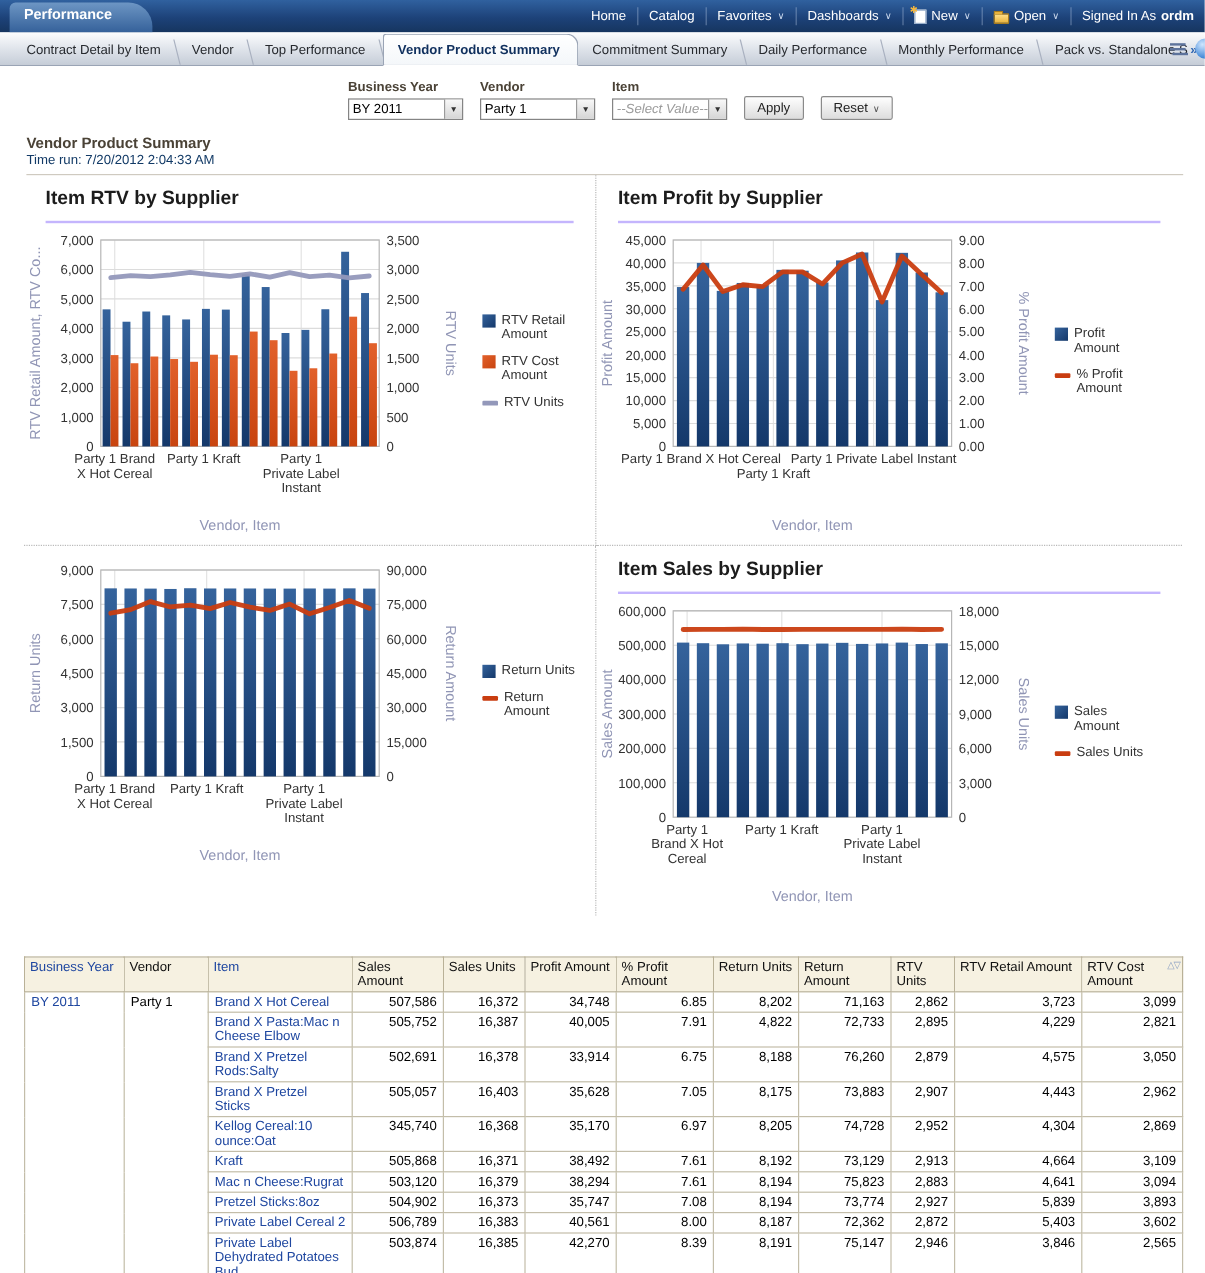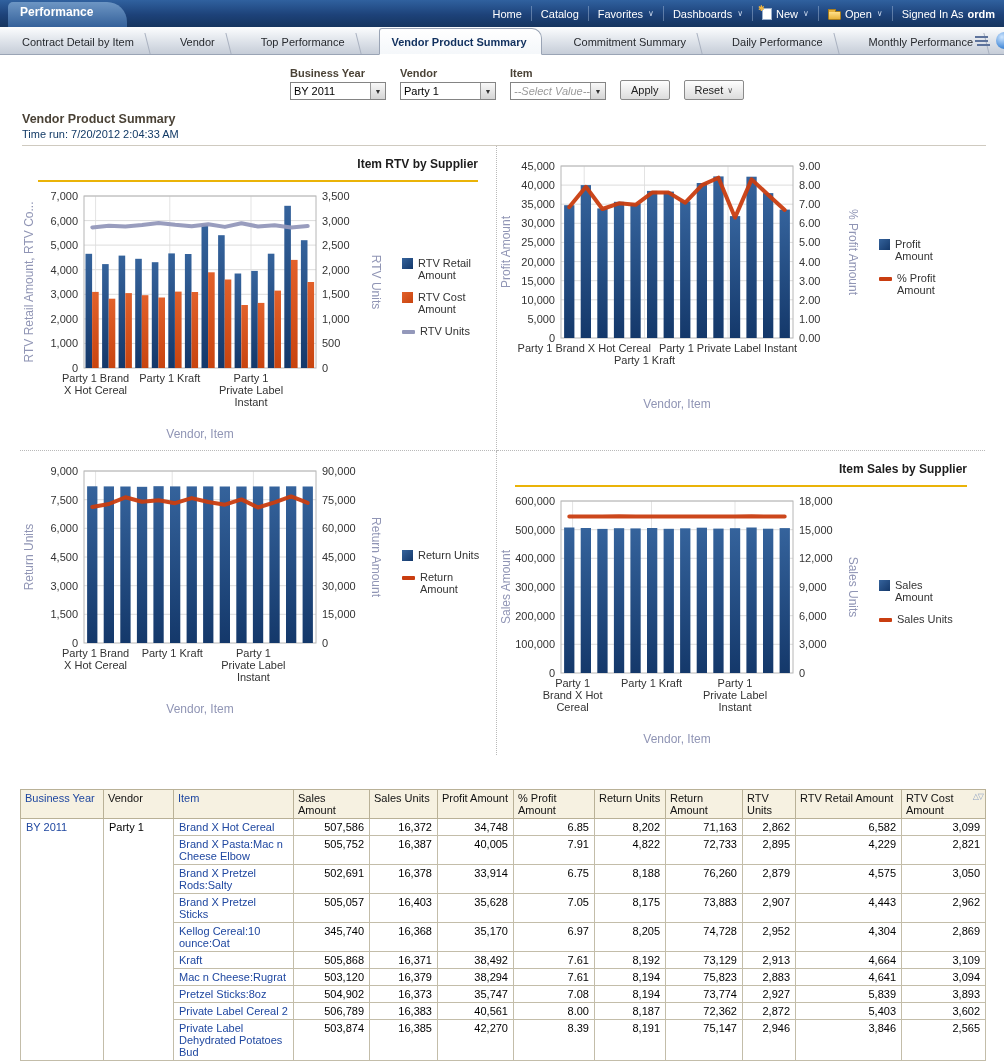--- a/index.html
+++ b/index.html
@@ -20,21 +20,21 @@
   .nav-item:first-child { border-left:none;text-align:center; }
   .nav-item b { font-weight:bold; }
   .caret { font-size:8px; color:#c9d7ec; margin-left:1px; }
   .icon-doc { width:10px; height:12px; background:#fff; border:1px solid #9ab0cc; position:relative; display:inline-block; }
   .icon-doc::after { content:"✱"; color:#f4b73f; font-size:8px; position:absolute; top:-5px; left:-5px; }
   .icon-folder { width:13px; height:9px; background:linear-gradient(#ffe08a,#e8b33c); border:1px solid #a87d1f; border-radius:1px; position:relative; display:inline-block; margin-top:3px; }
   .icon-folder::before { content:""; position:absolute; top:-3px; left:-1px; width:6px; height:2px; background:#e8b33c; border:1px solid #a87d1f; border-bottom:none; border-radius:1px 1px 0 0; }
 
   
   .tabstrip { height:28px; background:linear-gradient(#fcfdfe,#dde2e9 55%,#c6cdd8); border-bottom:1px solid #9aa4b5;
-    display:flex; align-items:flex-end; padding-left:10px; position:relative;gap:20px; }
+    display:flex; align-items:flex-end; padding-left:10px; position:relative; }
   .tab { font-size:11px; color:#26292e; padding:7px 14px 6px 12px; position:relative; cursor:pointer; white-space:nowrap; }
   .tab::after { content:""; position:absolute; top:4px; right:0; bottom:0; width:1px; background:#a8b0bf; transform:skewX(14deg); }
   .tab.active { background:linear-gradient(#ffffff,#f4f7fa); font-weight:bold; color:#10305e;
     border:1px solid #9aa4b5; border-bottom:1px solid #fff; border-radius:3px 10px 0 0; margin-bottom:-1px; }
   .tab.active::after { display:none; }
   .tab .overflow { color:#2f66b1; font-weight:bold; margin-left:2px; }
   .strip-icons { position:absolute; right:0; top:0; bottom:0; display:flex; align-items:center; gap:9px; padding-right:16px; }
   .list-icon { width:13px; height:10px; border-top:2px solid #5d739c; position:relative; cursor:pointer; }
   .list-icon::before { content:""; position:absolute; top:2px; left:0; right:0; height:2px; background:#5d739c; }
   .list-icon::after { content:""; position:absolute; top:6px; left:2px; right:-2px; height:2px; background:#5d739c; }
@@ -56,22 +56,22 @@
   
   .page-head { margin:2px 18px 0 22px; border-bottom:1px solid #cfcac0; padding-bottom:5px; }
   .page-title { font-size:12.5px; font-weight:bold; color:#4a4236; }
   .time-run { font-size:11px; color:#123a66; margin-top:2px; }
 
   
   .charts-grid { display:grid; grid-template-columns:477px 488px; margin-left:20px; width:965px; }
   .chart-cell { padding:6px 0 8px; }
   .chart-cell.c0, .chart-cell.c2 { border-right:1px dotted #b9b9b9; }
   .chart-cell.c0, .chart-cell.c1 { border-bottom:1px dotted #b9b9b9; }
-  .chart-title { text-align:right; font-size:12px; font-weight:bold; color:#1c1c1c; margin:2px 18px 0;
-    border-bottom:2px solid #eab308; padding:3px 0 9px; }
+  .chart-title { text-align:left; font-size:16px; font-weight:bold; color:#1c1c1c; margin:2px 18px 0;
+    border-bottom:2px solid #c4b5fd; padding:3px 0 9px; }
   .chart-body { display:flex; align-items:center; margin-top:4px; }
   .legend { width:86px; font-size:11px; color:#333; display:flex; flex-direction:column; gap:10px; margin-top:-34px; }
   .legend-entry { display:flex; gap:5px; }
   .swatch-bar { width:11px; height:11px; flex:0 0 11px; margin-top:1px; }
   .swatch-line { width:13px; height:4px; flex:0 0 13px; margin-top:5px; border-radius:1px; }
   .legend-label { line-height:1.1; width:62px; }
   svg text { font-family:"Liberation Sans", sans-serif; }
 
   
   .table-wrap { margin:34px 20px 0 20px; }
@@ -248,20 +248,21 @@
             <span class="legend-label">RTV Cost Amount</span>
           </div>
           <div class="legend-entry">
             <span class="swatch-line" style="background: rgb(147, 152, 186);"></span>
             <span class="legend-label">RTV Units</span>
           </div>
         </div>
       </div>
     </div>
     <div class="chart-cell c1">
+      <div class="chart-title">Item Profit by Supplier</div>
       <div class="chart-body">
         <svg width="382" height="256">
           <defs>
             <linearGradient id="g1s0" x1="0" y1="0" x2="0" y2="1">
               <stop offset="0" stop-color="#35639c"></stop>
               <stop offset="1" stop-color="#14386a"></stop>
             </linearGradient>
           </defs>
           <g>
             <line x1="87.2" y1="10" x2="87.2" y2="182" stroke="#e3e3e3"></line>
@@ -535,21 +536,21 @@
           <td rowspan="10" class="link">BY 2011</td>
           <td rowspan="10">Party 1</td>
           <td class="link">Brand X Hot Cereal</td>
           <td class="num">507,586</td>
           <td class="num">16,372</td>
           <td class="num">34,748</td>
           <td class="num">6.85</td>
           <td class="num">8,202</td>
           <td class="num">71,163</td>
           <td class="num">2,862</td>
-          <td class="num">6,582</td>
+          <td class="num">3,723</td>
           <td class="num">3,099</td>
         </tr>
         <tr>
           <td class="link">Brand X Pasta:Mac n Cheese Elbow</td>
           <td class="num">505,752</td>
           <td class="num">16,387</td>
           <td class="num">40,005</td>
           <td class="num">7.91</td>
           <td class="num">4,822</td>
           <td class="num">72,733</td>

